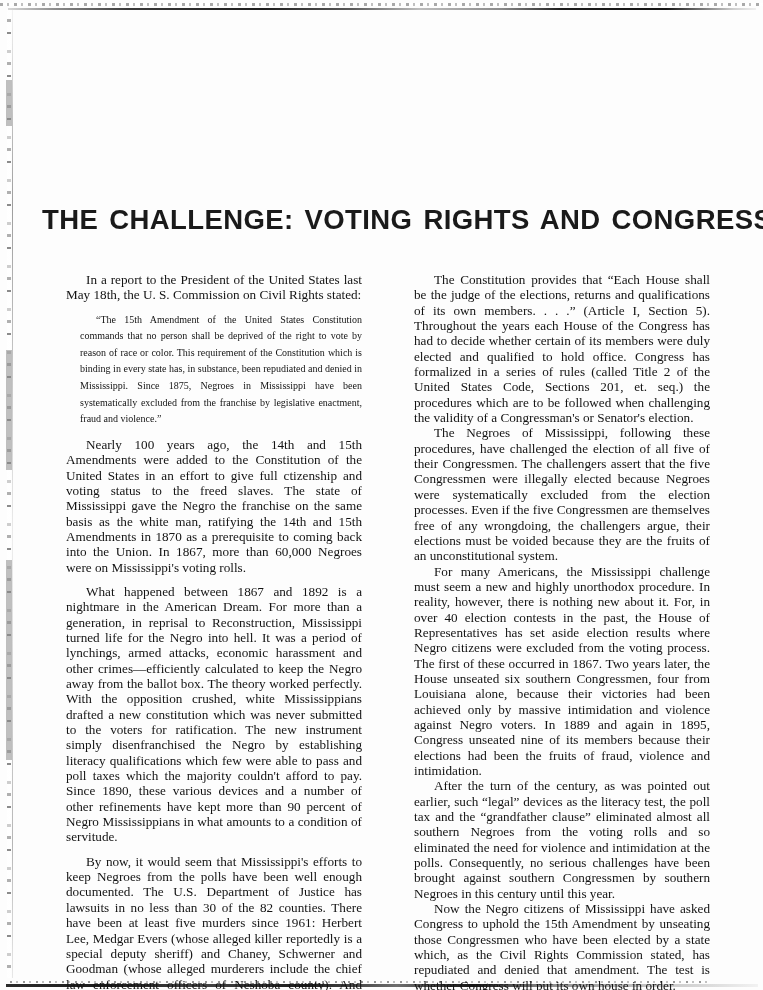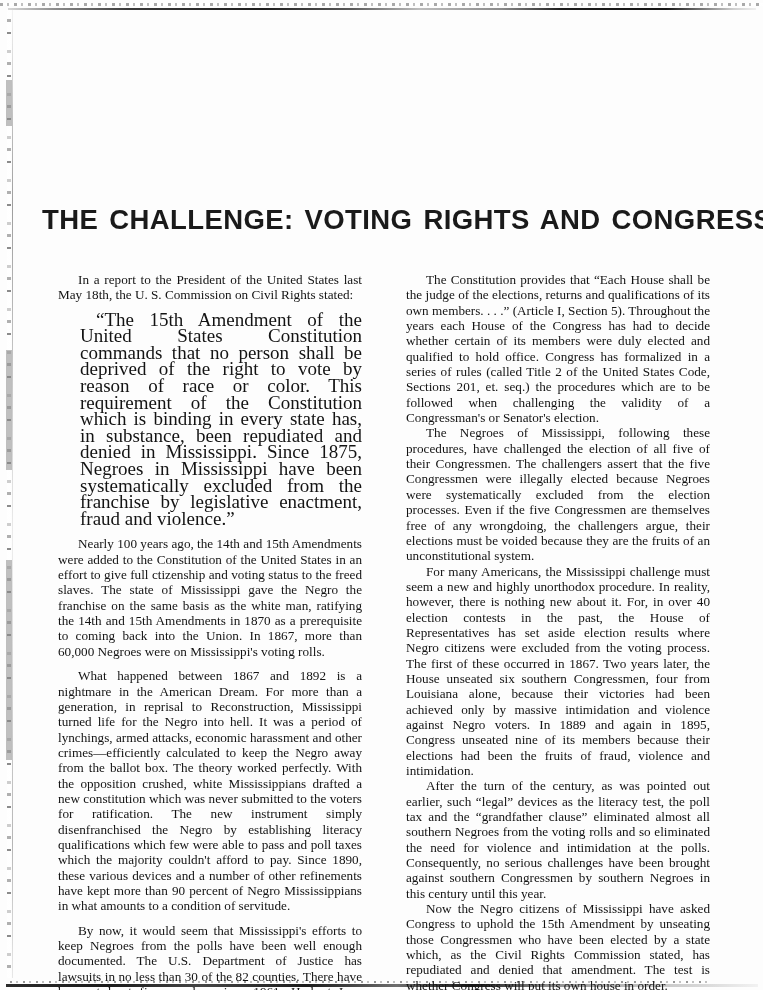--- a/index.html
+++ b/index.html
@@ -148,35 +148,35 @@
     left: 58px;
     width: 652px;
     display: flex;
     gap: 44px;
   }
   .col {
     width: 304px;
   }
 
   p.body {
-    margin: 0 0 9px 0;
+    margin: 0 0 9px 8px;
     font-size: 13.2px;
     line-height: 15.35px;
     text-align: justify;
     text-indent: 20px;
     color: #131313;
     hyphens: none;
   }
   p.body.tight {
     margin-bottom: 0;
   }
   p.blockquote {
     margin: 9px 0 9px 0;
     padding-left: 22px;
-    font-size: 19px;
+    font-size: 10px;
     line-height: 16.6px;
     text-align: justify;
     text-indent: 16px;
     color: #131313;
   }
 </style>
 </head>
 <body>
 
 <div id="page">

